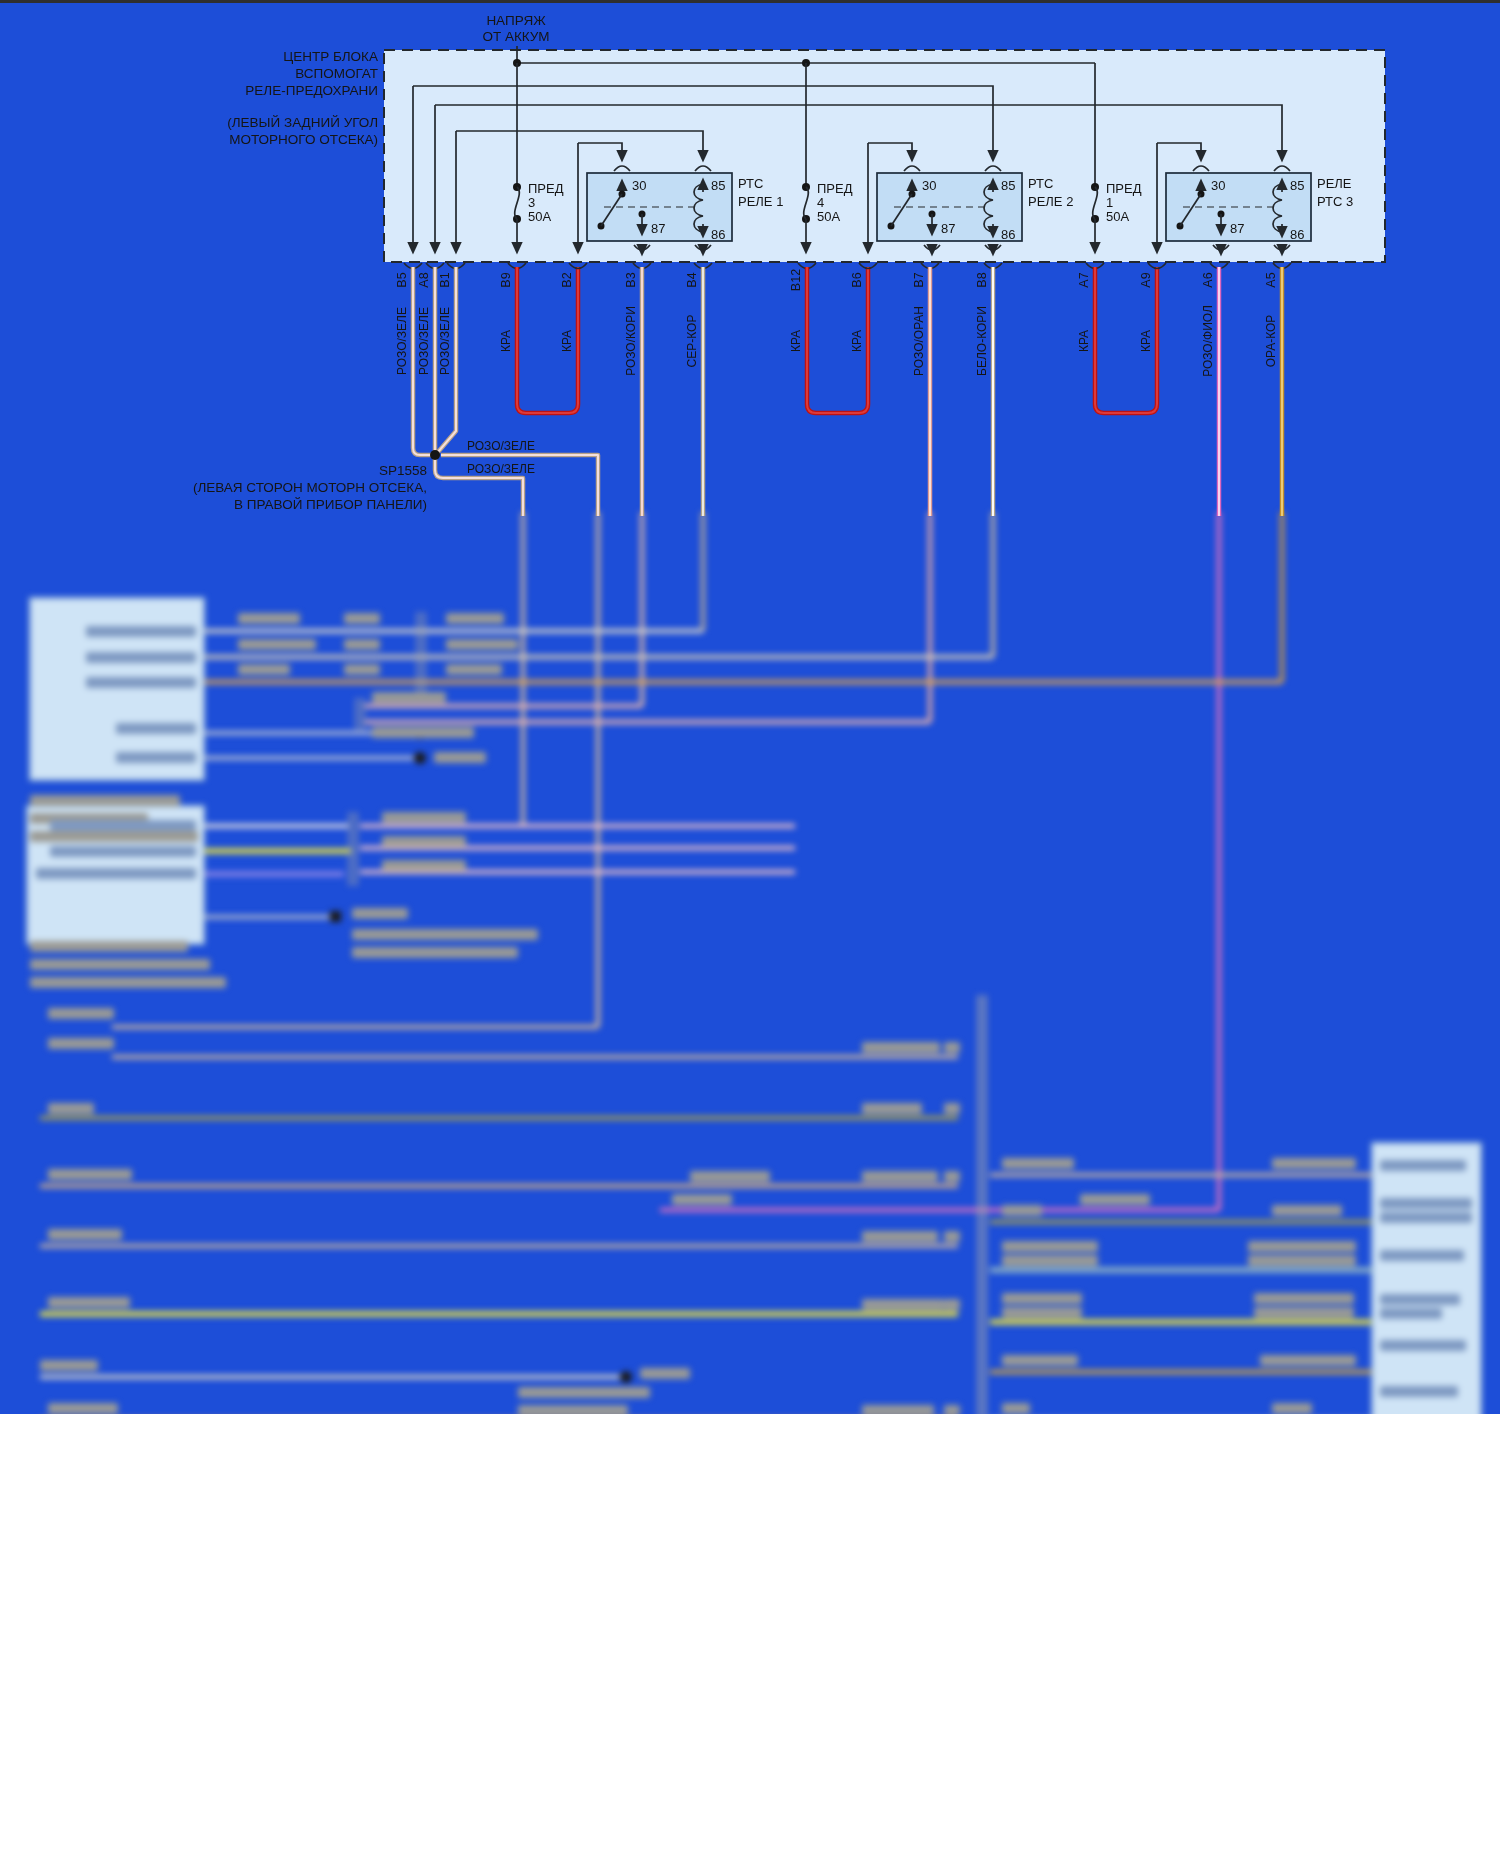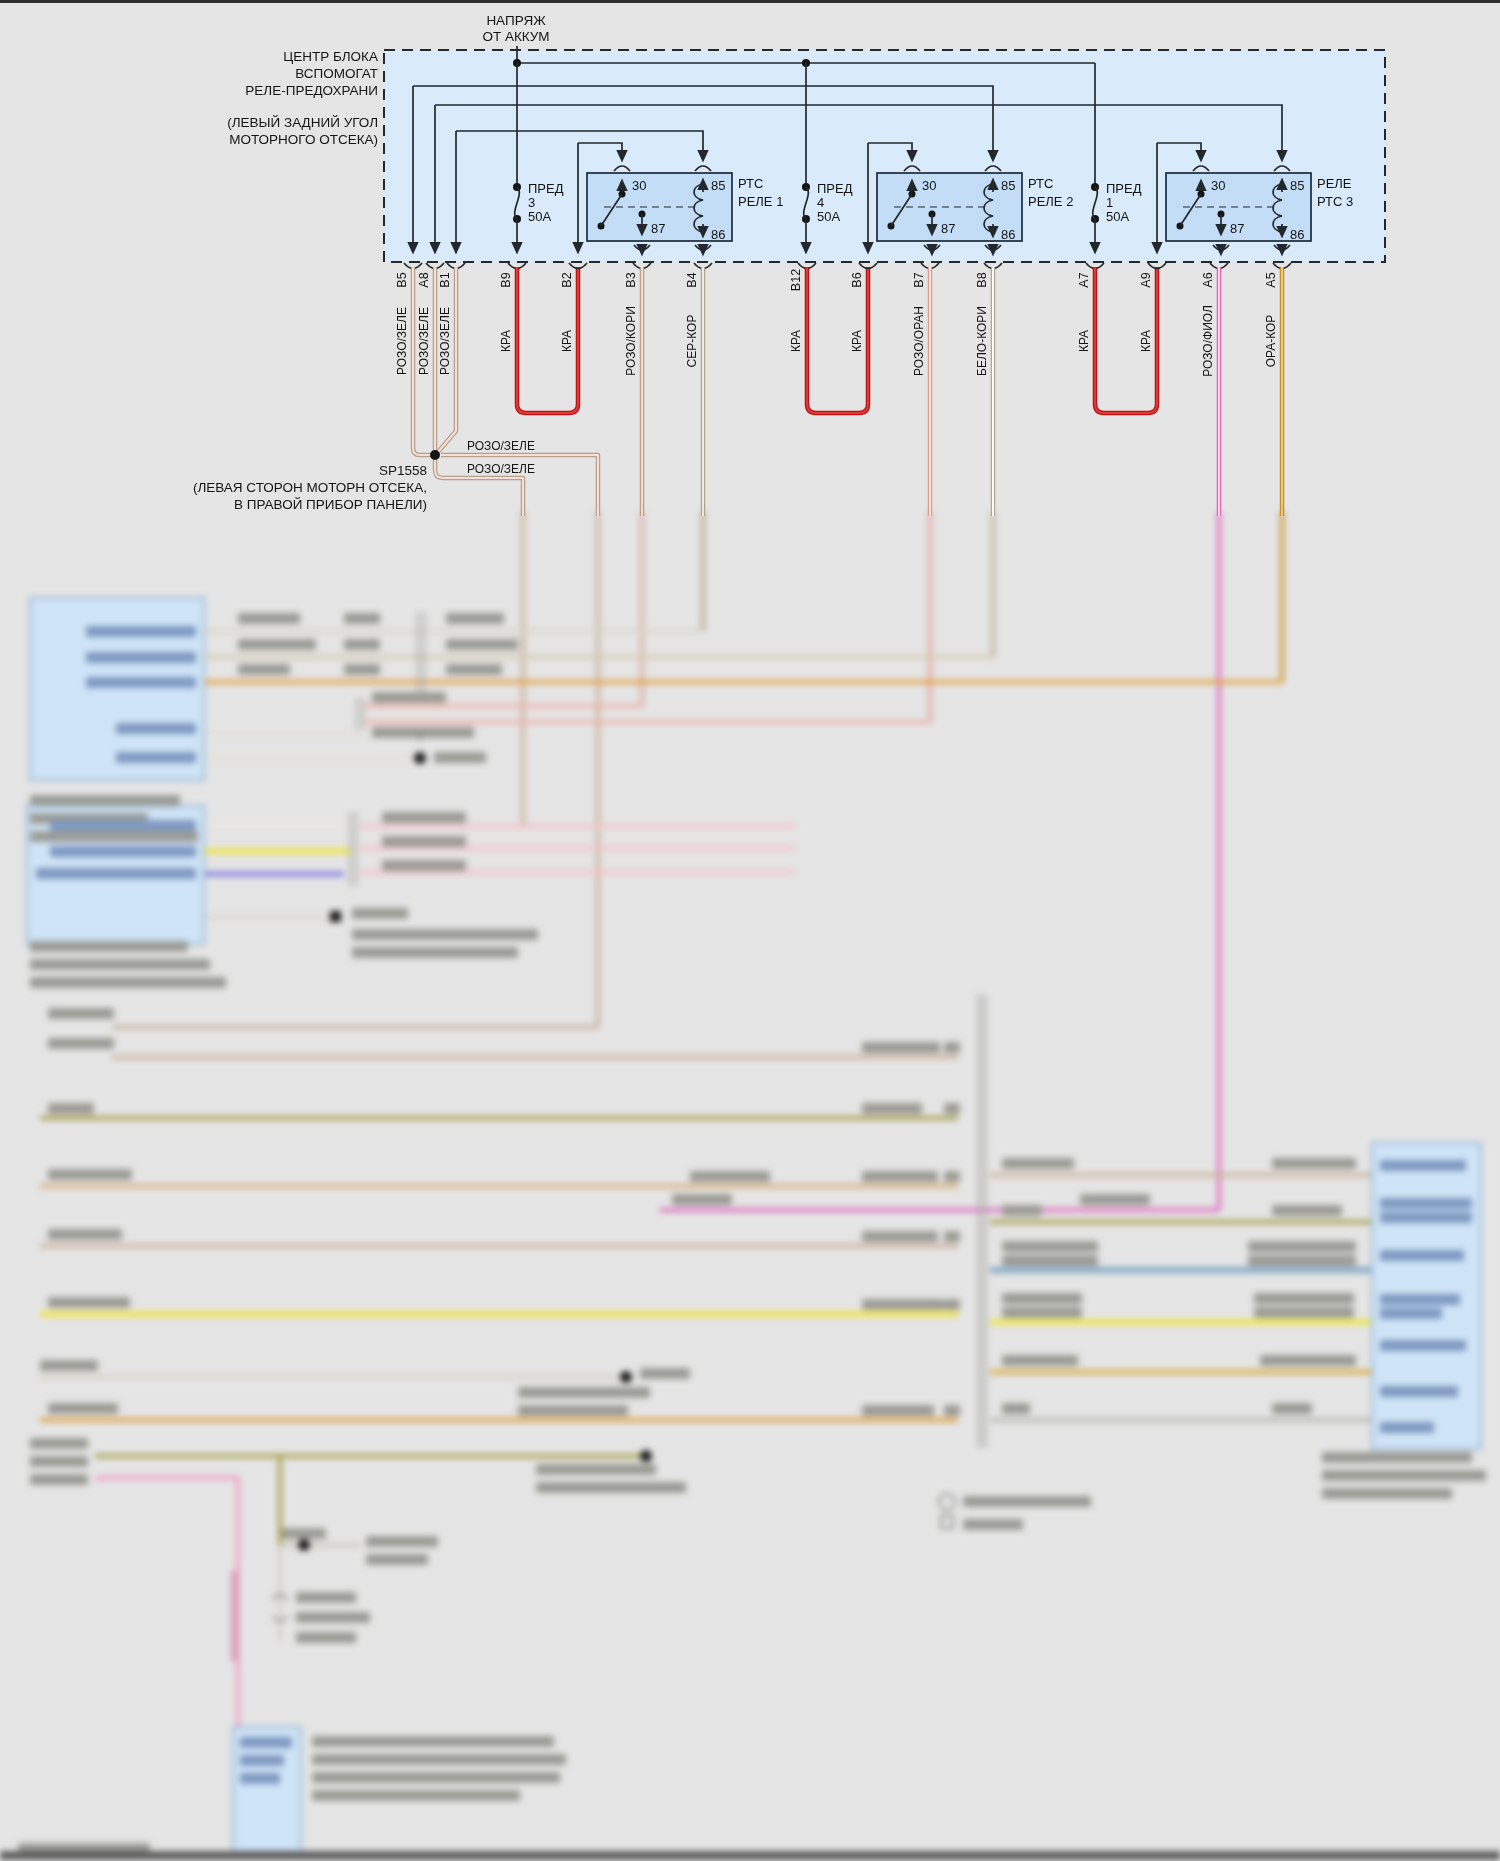--- a/index.html
+++ b/index.html
@@ -1,16 +1,16 @@
 <!DOCTYPE html>
 <html><head>
 <meta charset="utf-8">
 <style>
   html,body{margin:0;padding:0;background:#ffffff;}
-  .page{position:relative;width:1500px;height:1861px;background:#e5e5e5;overflow:hidden;
+  .page{position:relative;width:1500px;height:1414px;background:#1d4ed8;overflow:hidden;
         font-family:"Liberation Sans",sans-serif;}
   svg{position:absolute;left:0;top:0;}
   #blur-svg{filter:blur(3.3px);}
   text{font-family:"Liberation Sans",sans-serif;fill:#151515;}
   .t13{font-size:13.5px;}
   .pt{font-size:12.5px;}
   .ct{font-size:12px;}
   .lbl{font-size:13px;}
   .ln{stroke:#23282d;stroke-width:1.7;fill:none;}
   .dash{stroke:#5a646e;stroke-width:1.4;stroke-dasharray:7 5;fill:none;}

